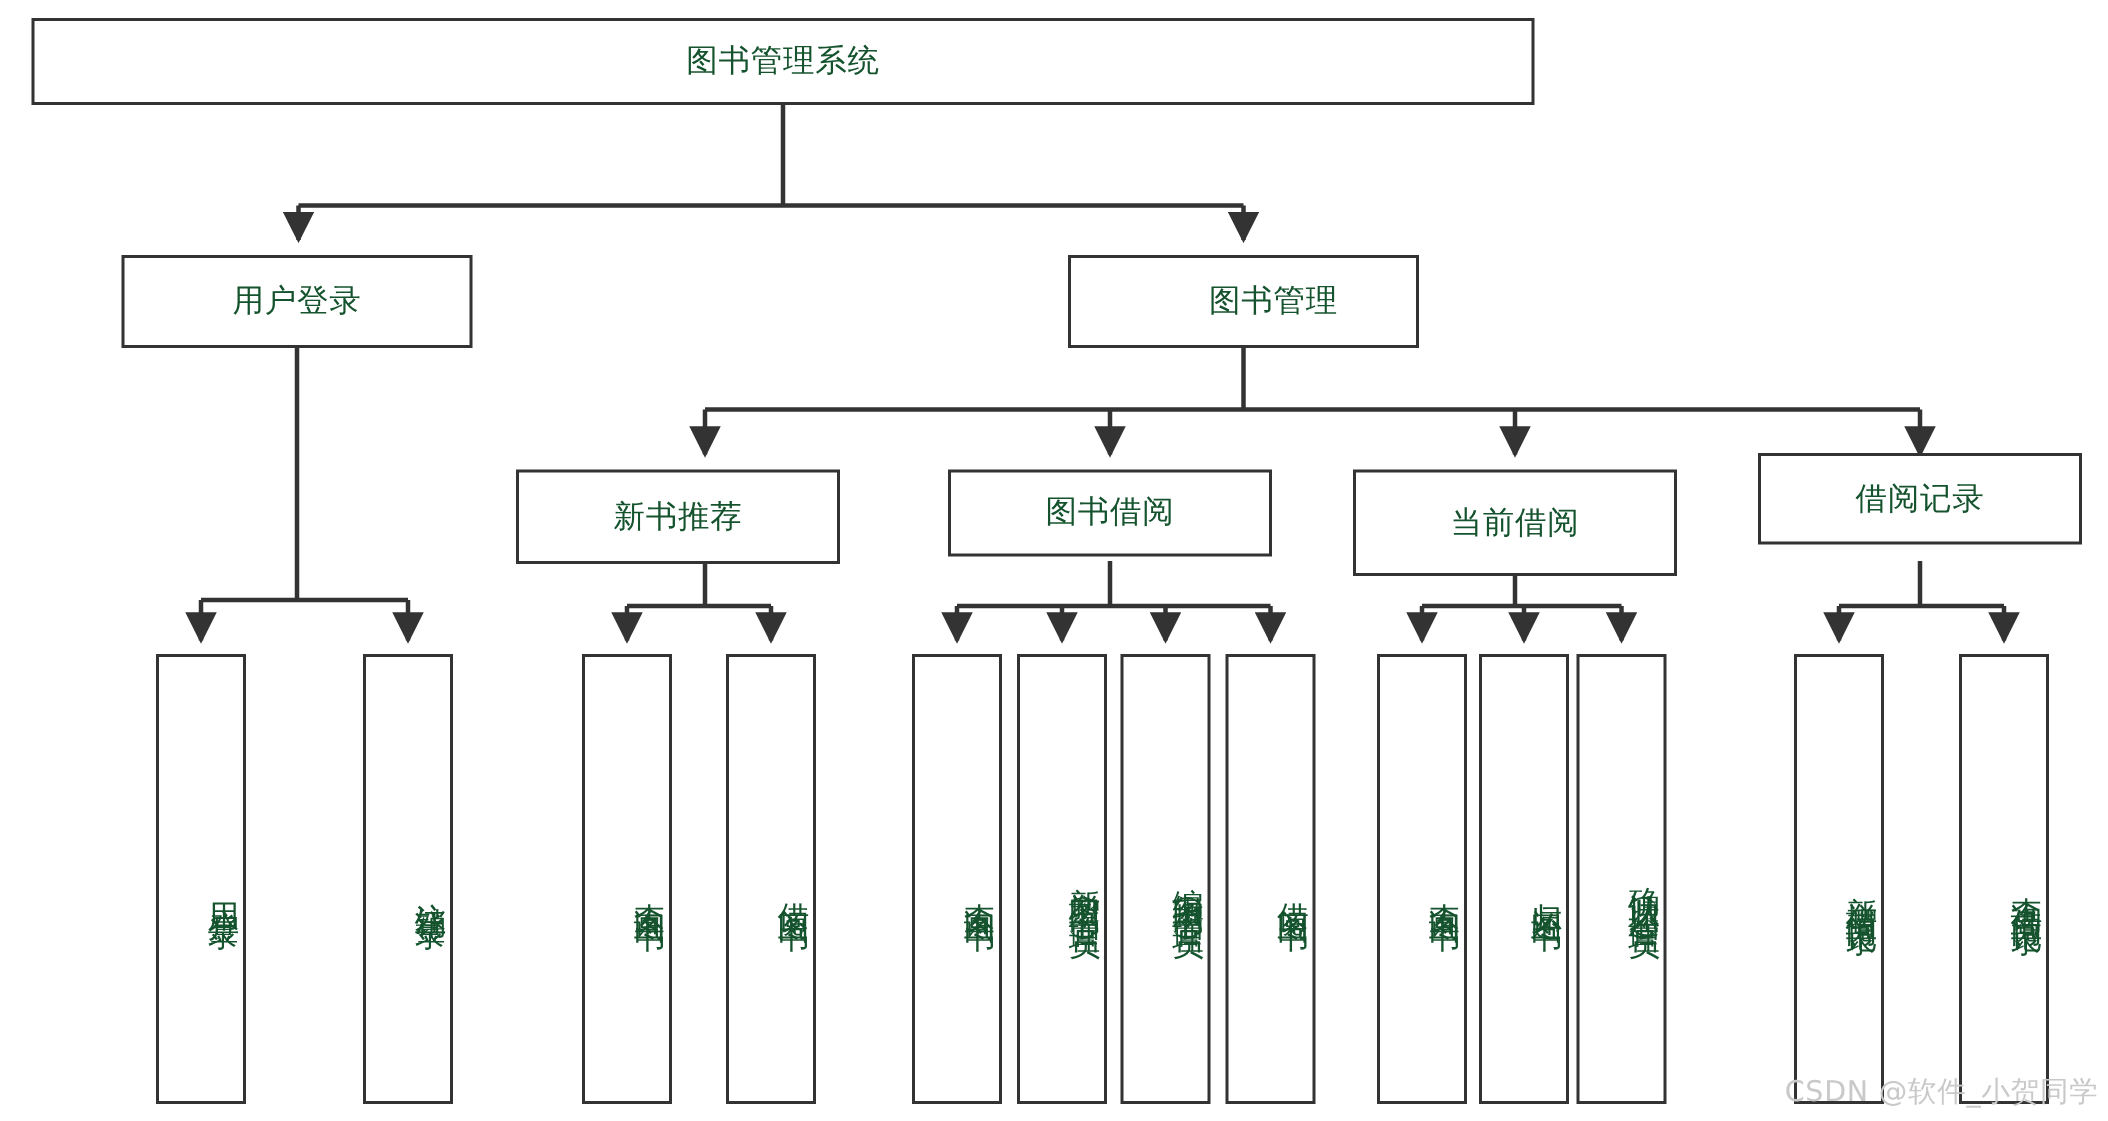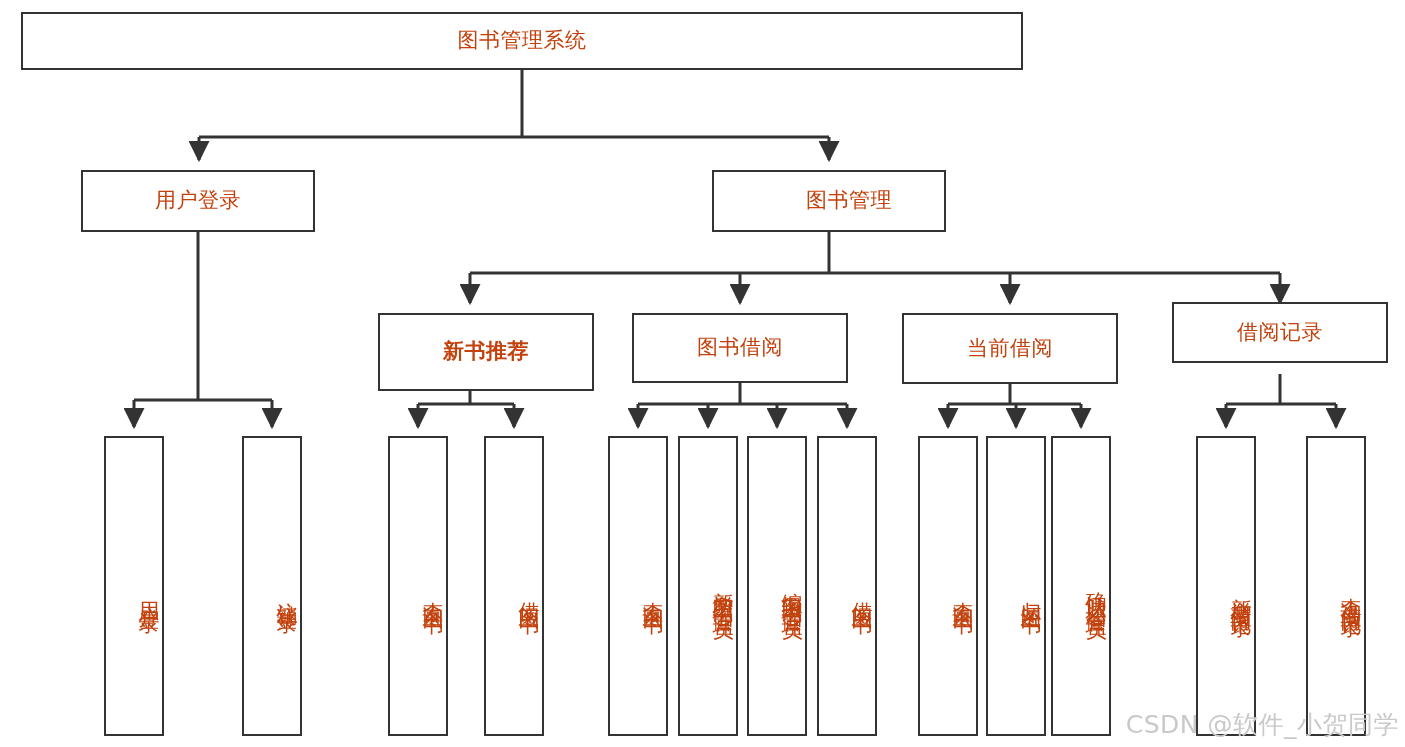--- a/index.html
+++ b/index.html
@@ -22,21 +22,21 @@
     left: 0;
     top: 0;
     width: 1405px;
     height: 747px;
   }
   .node {
     position: absolute;
     box-sizing: border-box;
     border: 2px solid #333333;
     background: #ffffff;
-    color: #c2410c;
+    color: #14532d;
     display: flex;
     align-items: center;
     justify-content: center;
     text-align: center;
   }
   .node.horiz {
     font-size: 21px;
     letter-spacing: 0.5px;
     line-height: 1.2;
   }
@@ -51,21 +51,21 @@
     padding-top: 14px;
   }
   .node.vert span {
     writing-mode: vertical-rl;
     text-orientation: upright;
     display: block;
   }
   .watermark {
     position: absolute;
     color: #c9c9c9;
-    font-size: 25px;
+    font-size: 19px;
     letter-spacing: 0.5px;
     white-space: nowrap;
     user-select: none;
   }
 </style>
 </head>
 <body>
 
 <div id="canvas">
 
@@ -123,24 +123,24 @@
     <span>图书管理系统</span>
   </div>
 
   <div class="node horiz" id="node-l2-0" style="left: 81px; top: 170px; width: 234px; height: 62px;">
     <span>用户登录</span>
   </div>
   <div class="node horiz" id="node-l2-1" style="left: 712px; top: 170px; width: 234px; height: 62px; padding-left: 40px;">
     <span>图书管理</span>
   </div>
 
-  <div class="node horiz" id="node-l3-0" style="left: 378px; top: 313px; width: 216px; height: 78px; font-weight: bold;">
+  <div class="node horiz" id="node-l3-0" style="left: 344px; top: 313px; width: 216px; height: 63px;">
     <span>新书推荐</span>
   </div>
-  <div class="node horiz" id="node-l3-1" style="left: 632px; top: 313px; width: 216px; height: 70px;">
+  <div class="node horiz" id="node-l3-1" style="left: 632px; top: 313px; width: 216px; height: 58px;">
     <span>图书借阅</span>
   </div>
   <div class="node horiz" id="node-l3-2" style="left: 902px; top: 313px; width: 216px; height: 71px;">
     <span>当前借阅</span>
   </div>
   <div class="node horiz" id="node-l3-3" style="left: 1172px; top: 302px; width: 216px; height: 61px;">
     <span>借阅记录</span>
   </div>
 
   <div class="node vert" id="node-leaf-0" style="left: 104px; top: 436px; width: 60px; height: 300px;">

